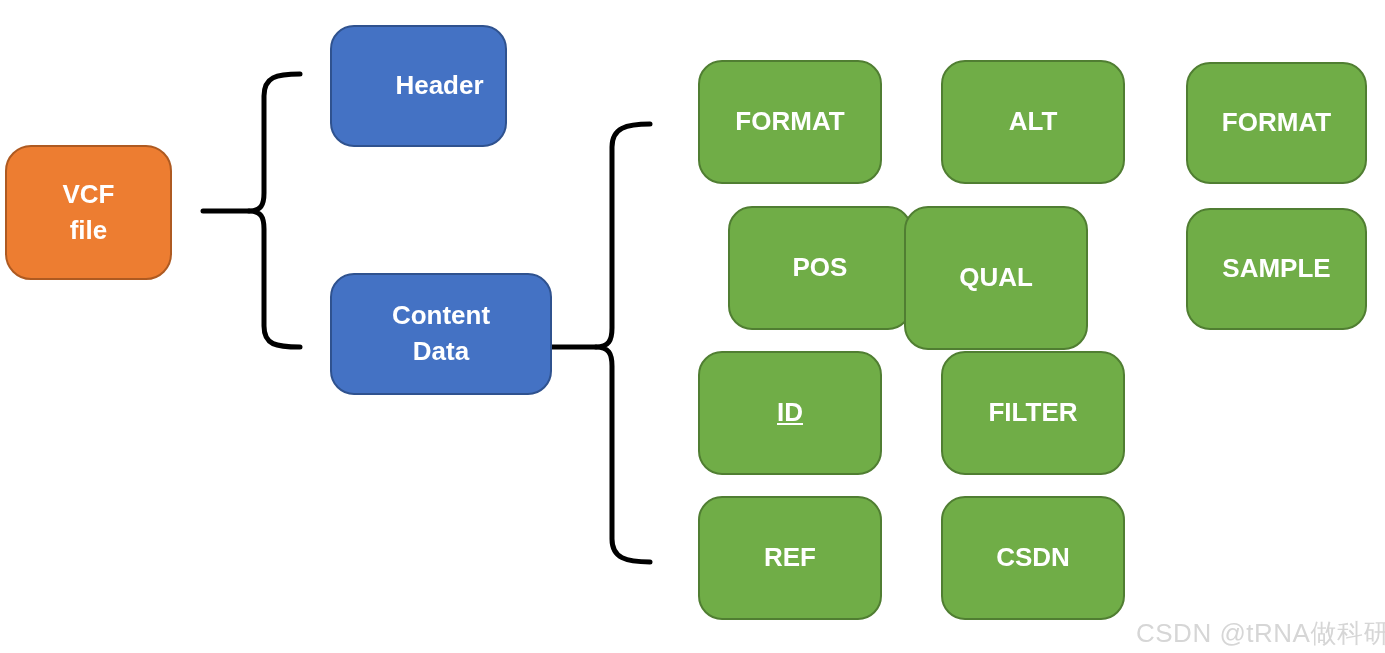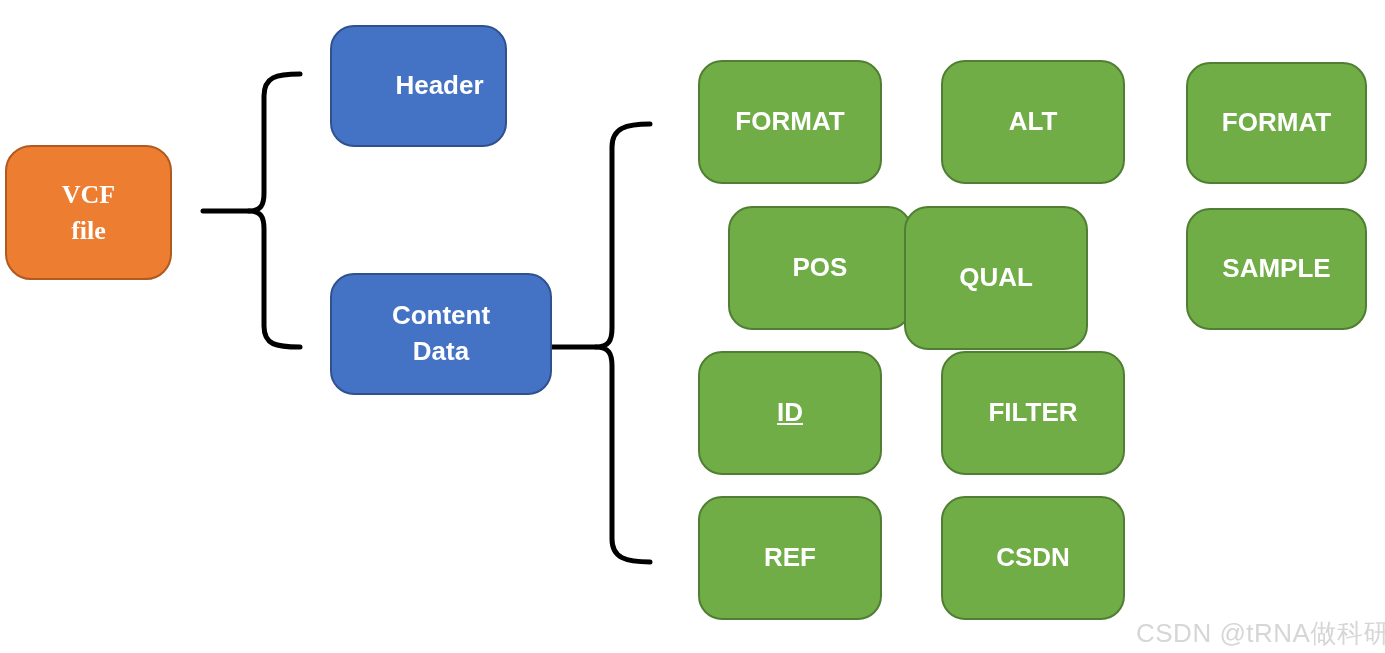--- a/index.html
+++ b/index.html
@@ -77,21 +77,21 @@
     <g>
       <line class="brace" x1="203" y1="211" x2="249" y2="211"></line>
       <path class="brace" d="M 300 74 C 276 74 264 77 264 96 L 264 193 C 264 205 261 211 249 211 C 261 211 264 217 264 229 L 264 326 C 264 345 276 347 300 347"></path>
     </g>
     <g>
       <line class="brace" x1="552" y1="347" x2="596" y2="347"></line>
       <path class="brace" d="M 650 124 C 626 124 612 128 612 147 L 612 328 C 612 340 609 347 596 347 C 609 347 612 354 612 366 L 612 539 C 612 558 626 562 650 562"></path>
     </g>
   </svg>
 
-  <div class="node orange" style="left:5px; top:145px; width:167px; height:135px;font-family:Liberation Serif, serif;">
+  <div class="node orange" style="left:5px; top:145px; width:167px; height:135px;">
     <span class="lbl">VCF
 file</span>
   </div>
 
   <div class="node blue" style="left:330px; top:25px; width:177px; height:122px;padding-left:42px;">
     <span class="lbl">Header</span>
   </div>
 
   <div class="node blue" style="left:330px; top:273px; width:222px; height:122px;">
     <span class="lbl">Content

